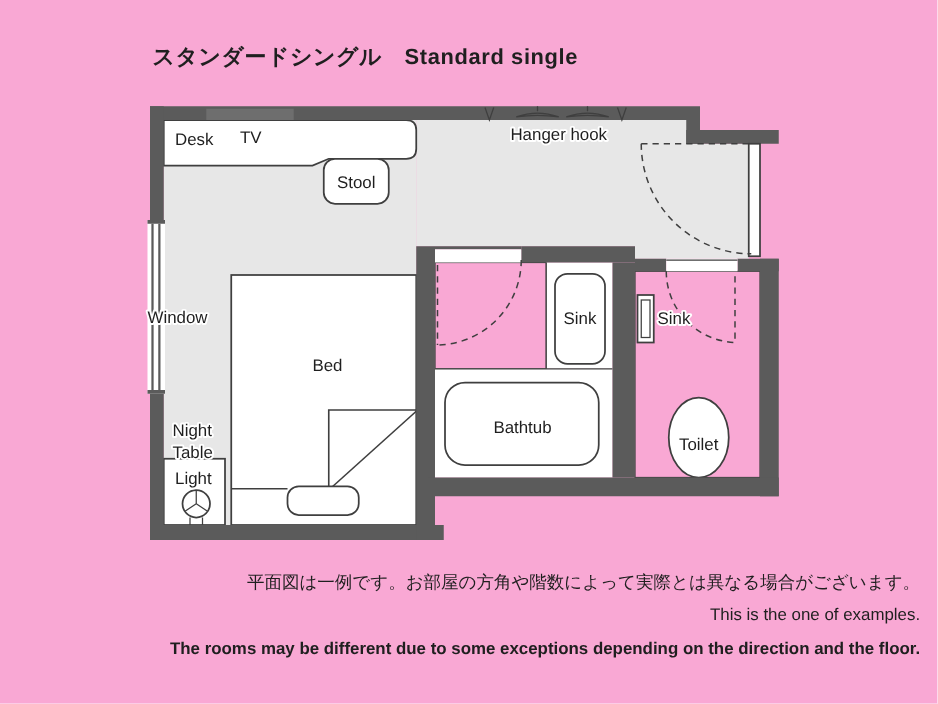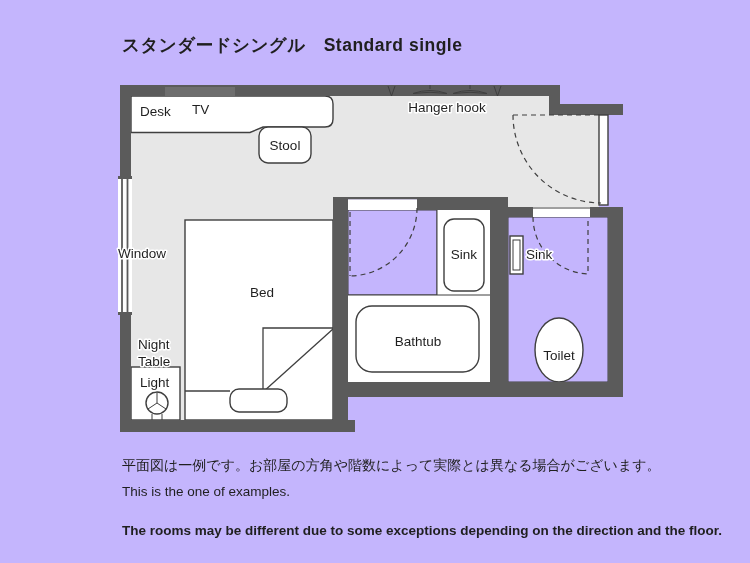--- a/index.html
+++ b/index.html
@@ -1,17 +1,17 @@
 <!DOCTYPE html>
 <html style="--c-wall: #5b5b5b; --c-floor: #e7e7e7; --c-tile: #d3d3d3; --c-tile_line: #ffffff; --c-fixture: #ffffff; --c-line: #3f3f3f; --c-tv: #6e6e6e; --c-text: #1f1f1f;"><head>
 <meta charset="utf-8">
 <style>
   html,body { margin:0; padding:0; background:#fff; }
   .page {
-    position:relative; width:750px; height:563px; background:#c4b5fd;
+    position:relative; width:750px; height:563px; background:#f9a8d4;
     font-family:"Liberation Sans", sans-serif; overflow:hidden;
   }
   .title {
     position:absolute; left:122px; top:33px;
     font-size:17.5px; font-weight:600; color:var(--c-text,#1f1f1f);
     letter-spacing:0.5px; white-space:nowrap;
   }
   .plan-svg { position:absolute; left:0; top:0; }
   .wall   { fill:var(--c-wall,#5b5b5b); }
   .floor  { fill:var(--c-floor,#e7e7e7); }
@@ -20,24 +20,24 @@
   .ln     { fill:none; stroke:var(--c-line,#3f3f3f); stroke-width:1.3; }
   .thin   { stroke-width:1; }
   .dash   { fill:none; stroke:var(--c-line,#3f3f3f); stroke-width:1.2; stroke-dasharray:5 4; }
   .winln  { fill:none; stroke:var(--c-wall,#5b5b5b); stroke-width:1.8; }
   .tvbar  { fill:var(--c-tv,#6e6e6e); }
   .lbl {
     font-family:"Liberation Sans", sans-serif; font-size:13.5px;
     fill:var(--c-text,#1f1f1f);
     paint-order:stroke; stroke:#ffffff; stroke-width:3px; stroke-linejoin:round;
   }
-  .footer { position:absolute; left:122px; top:457px; color:var(--c-text,#1f1f1f); }
+  .footer { position:absolute; left:136px; top:457px; color:var(--c-text,#1f1f1f);text-align:right; }
   .footer p { margin:0; white-space:nowrap; }
   .footer .jp  { font-size:14px;  margin-bottom:9px; }
-  .footer .en1 { font-size:13.5px; margin-bottom:24px; }
+  .footer .en1 { font-size:13.5px; margin-bottom:12px; }
   .footer .en2 { font-size:13.5px;font-weight:bold; }
 </style>
 </head>
 <body>
 
 <div class="page">
 
   <div class="title">スタンダードシングル　Standard single</div>
 
   <svg class="plan-svg" width="750" height="563" viewBox="0 0 750 563">

